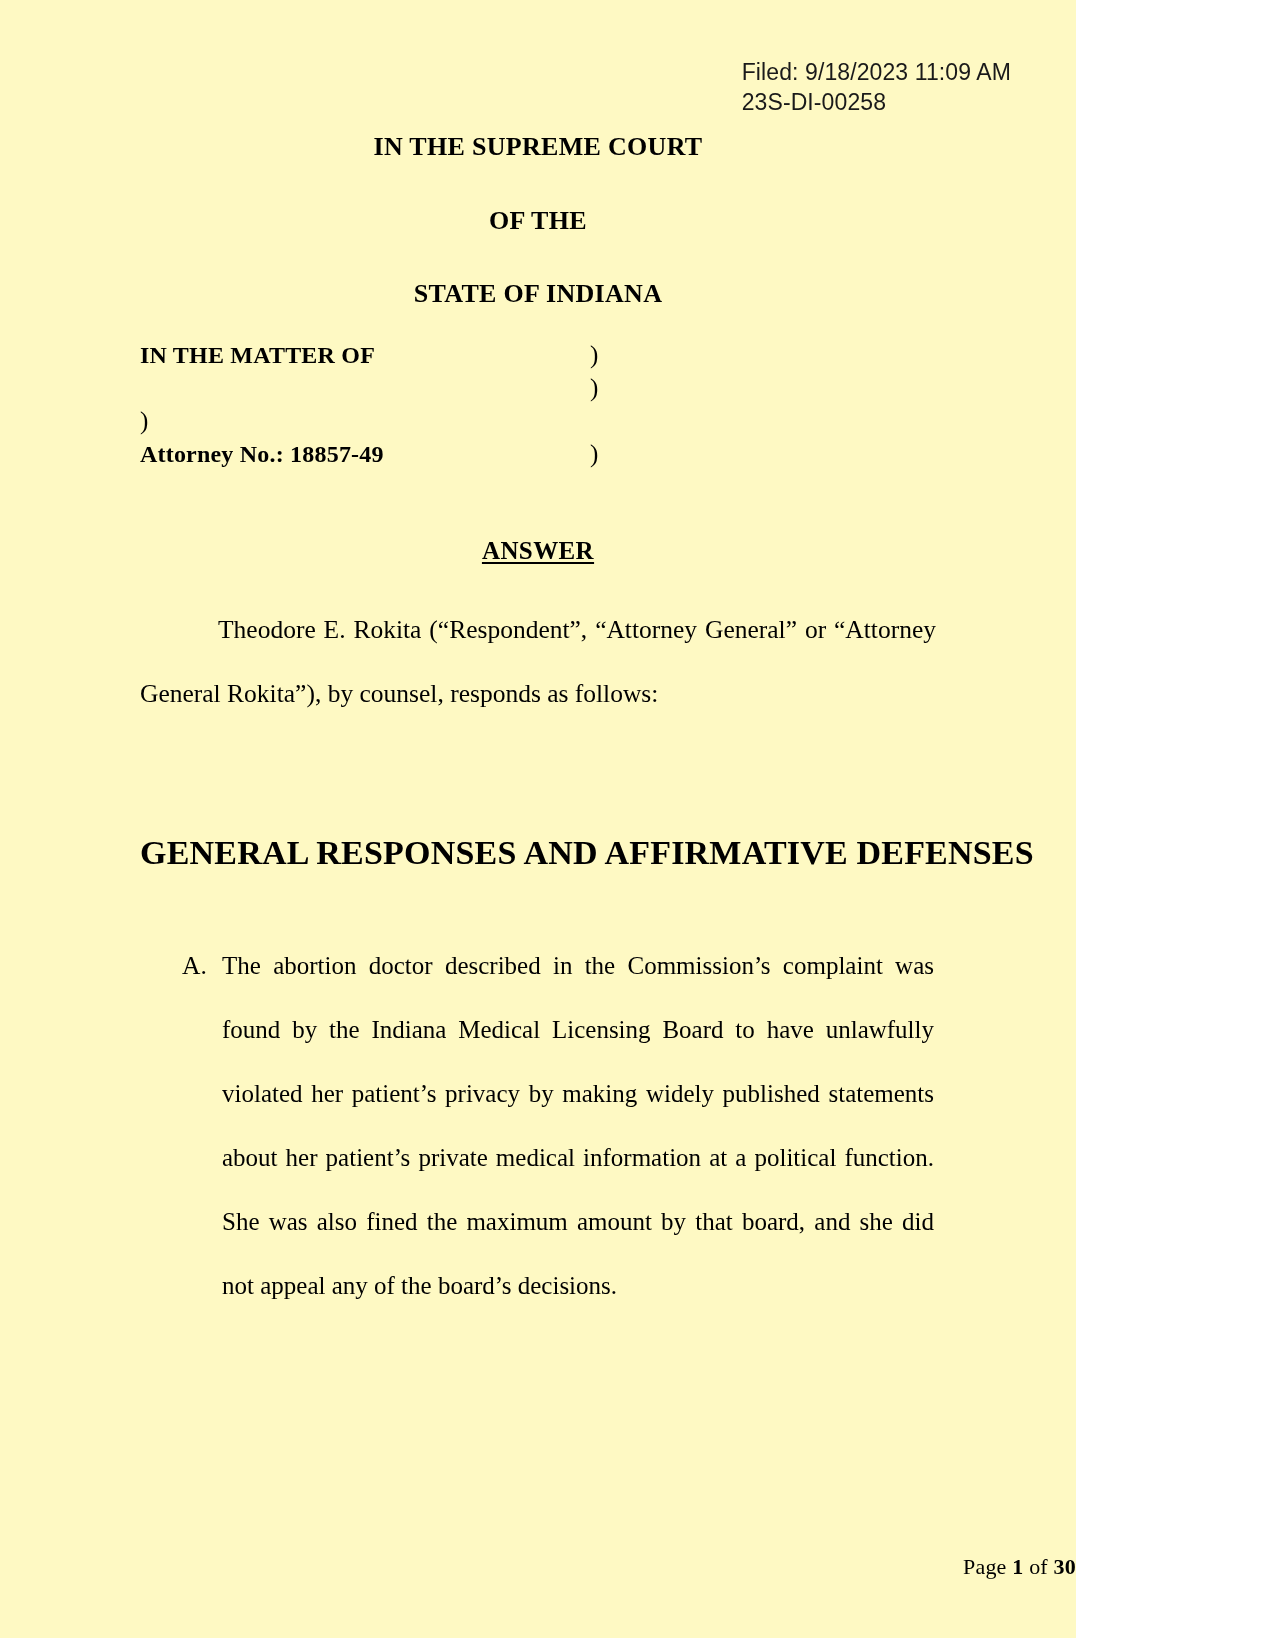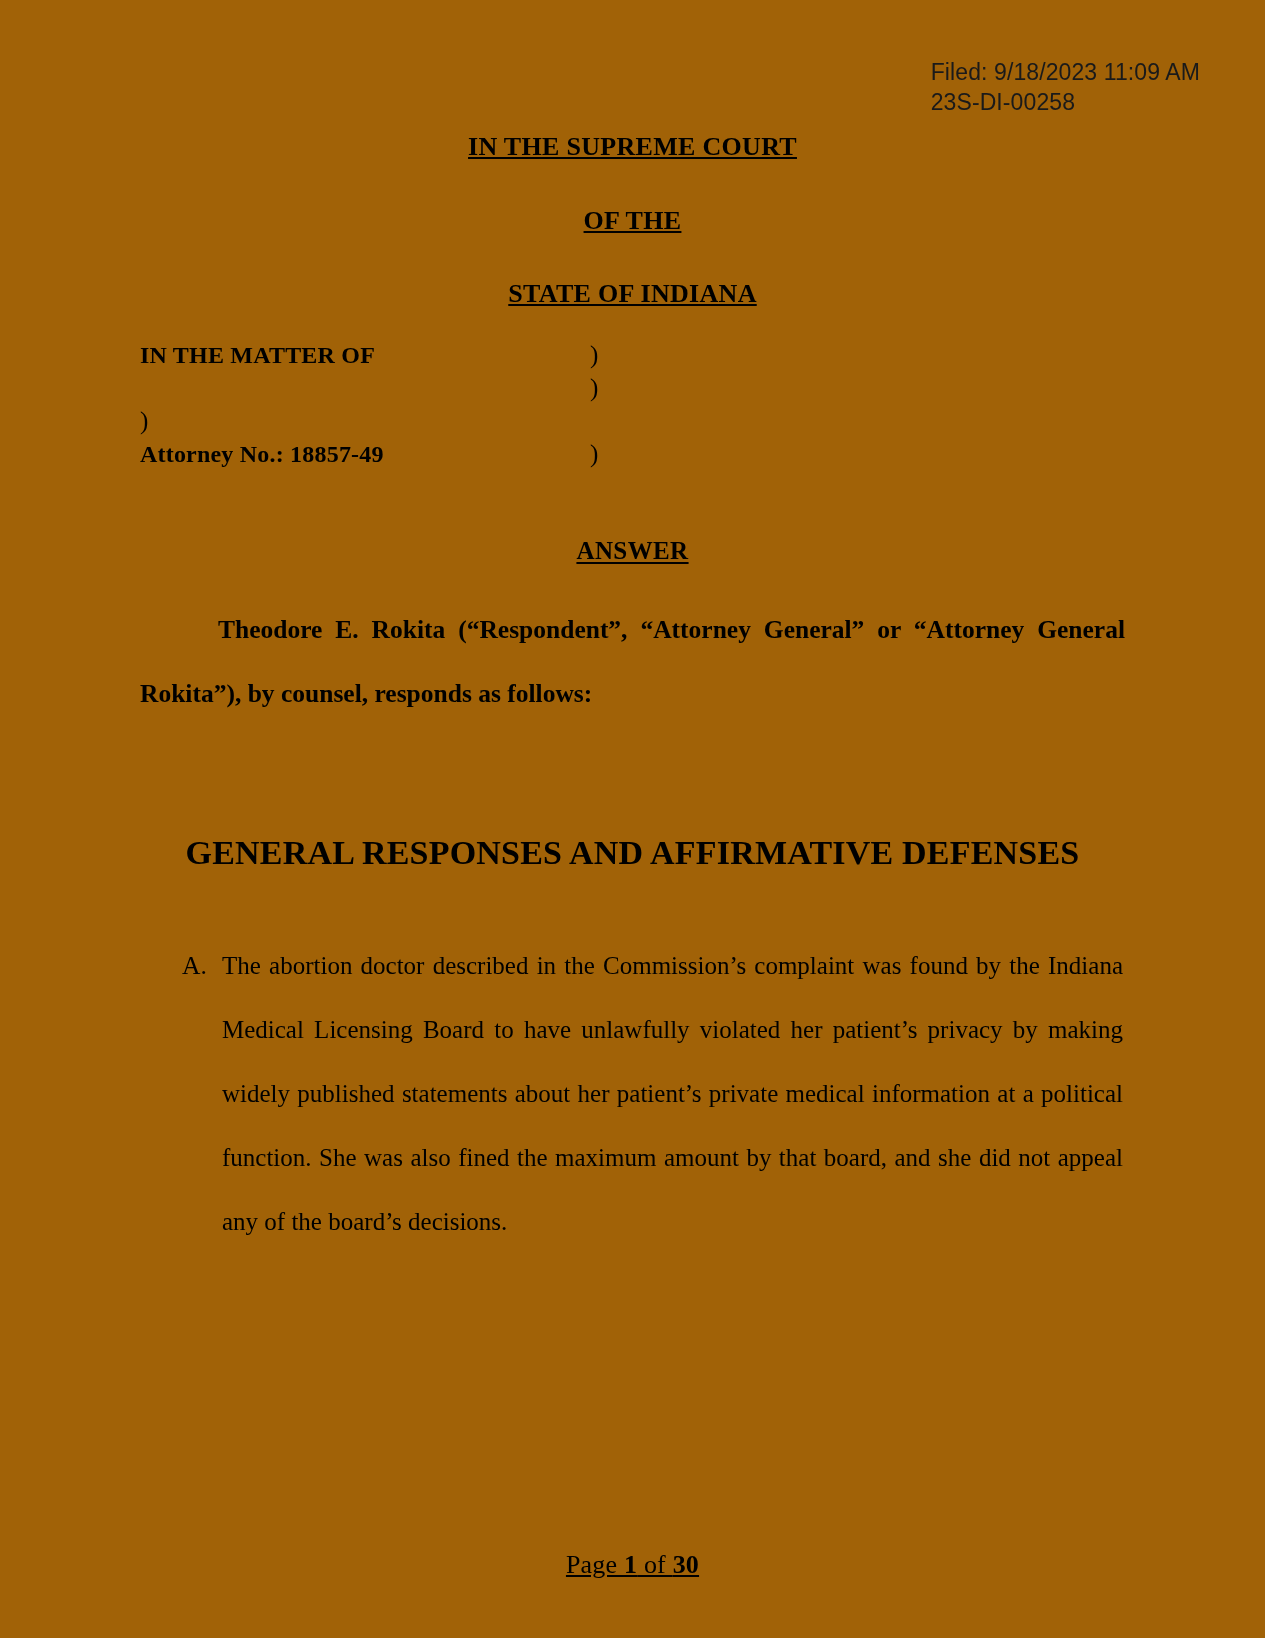--- a/index.html
+++ b/index.html
@@ -2,23 +2,23 @@
 <html><head>
 <meta charset="utf-8">
 <style>
   html, body {
     margin: 0;
     padding: 0;
     background: #ffffff;
   }
   .page {
     position: relative;
-    width: 1265px;
+    width: 1076px;
     height: 1638px;
-    background: #a16207;
+    background: #fef9c3;
     box-sizing: border-box;
     overflow: hidden;
     font-family: "Liberation Serif", "DejaVu Serif", serif;
     color: #000000;
   }
 
   
   .filing-stamp {
     position: absolute;
     top: 57px;
@@ -41,21 +41,20 @@
   }
 
   
   .court-line {
     text-align: center;
     font-weight: bold;
     font-size: 26px;
     letter-spacing: 0.3px;
     margin: 0 0 44px 0;
     white-space: nowrap;
-    text-decoration: underline;
   }
   .court-line.l1 { margin-bottom: 44px; }
   .court-line.l2 { margin-bottom: 43px; }
   .court-line.l3 { margin-bottom: 32px; }
 
   
   .caption {
     margin-top: 0;
     margin-bottom: 0;
   }
@@ -92,21 +91,20 @@
 
   
   .body-para {
     text-align: justify;
     text-justify: inter-word;
     font-size: 25.5px;
     line-height: 64px;
     margin: 0;
     text-indent: 78px;
     hyphens: none;
-    font-weight: bold;
   }
   .para-after-answer { margin-top: 33px; }
 
   
   .section-heading {
     text-align: center;
     font-weight: bold;
     font-size: 34px;
     letter-spacing: 0.2px;
     margin-top: 108px;
@@ -134,24 +132,23 @@
     text-indent: 0;
     hyphens: none;
   }
 
   
   .page-footer {
     position: absolute;
     left: 0;
     right: 0;
     bottom: 58px;
-    text-align: center;
-    font-size: 26px;
+    text-align: right;
+    font-size: 22px;
     letter-spacing: 0.2px;
-    text-decoration: underline;
   }
   .page-footer b { font-weight: bold; }
 </style>
 </head>
 <body>
 
 <div class="page">
 
   <div class="filing-stamp">
     <div>Filed: 9/18/2023 11:09 AM</div>

